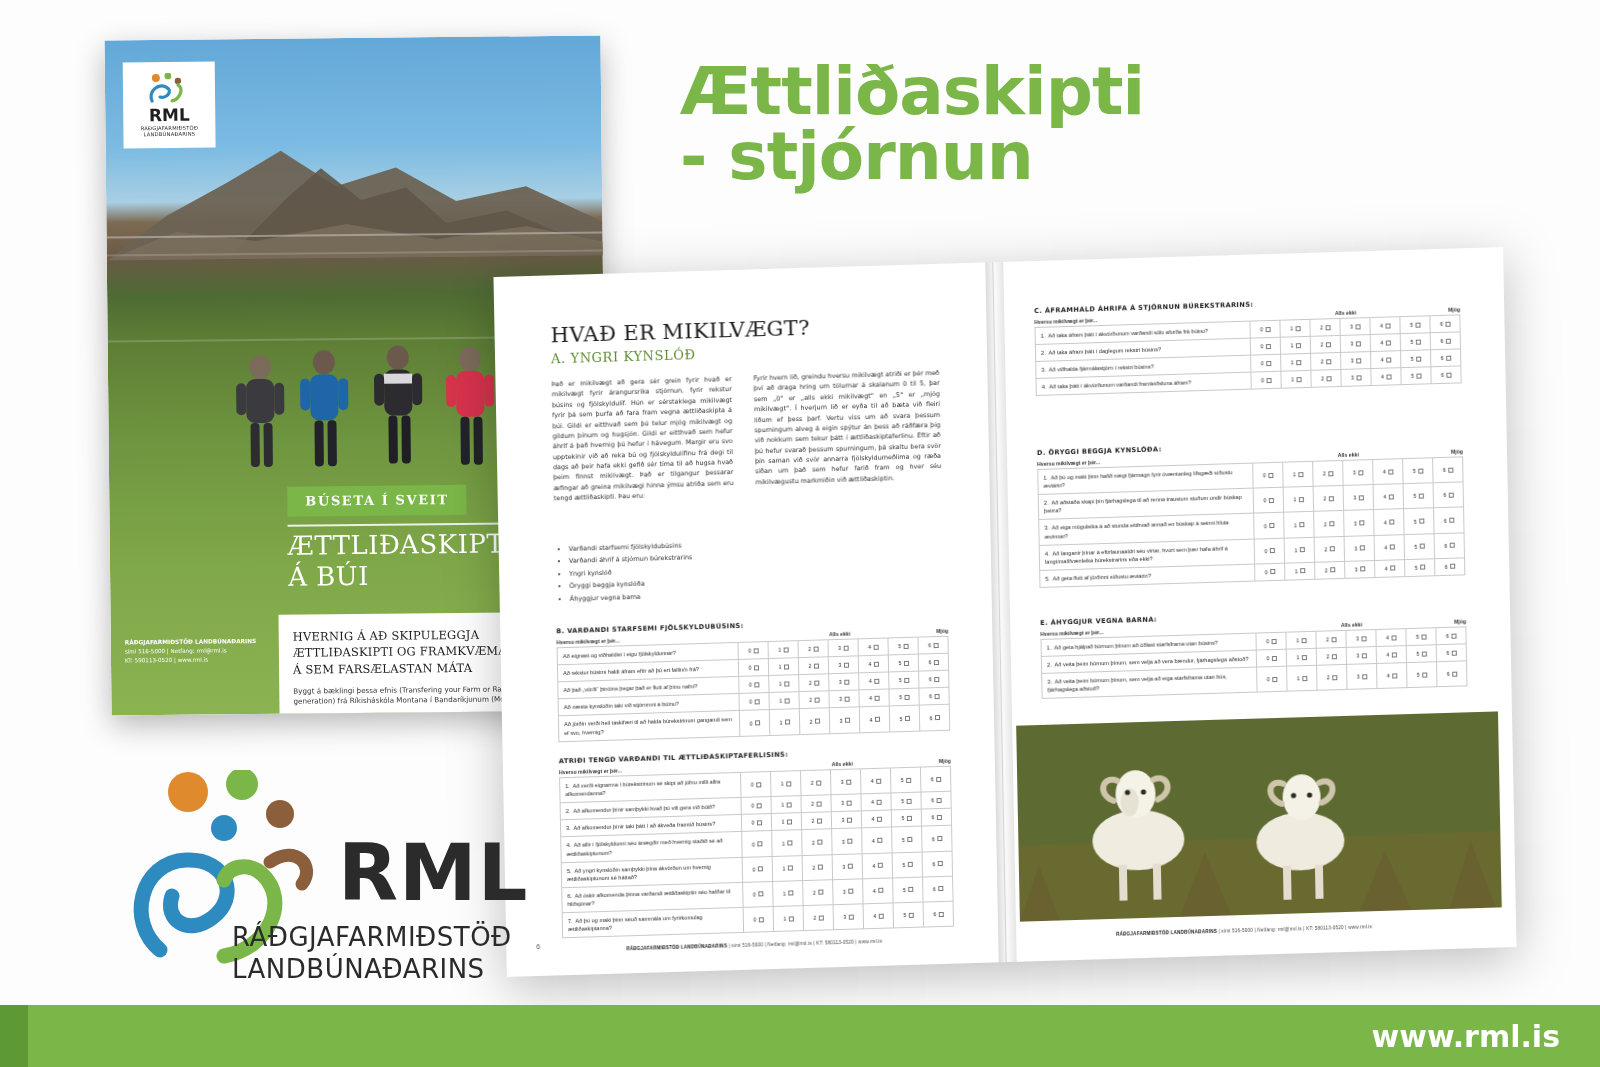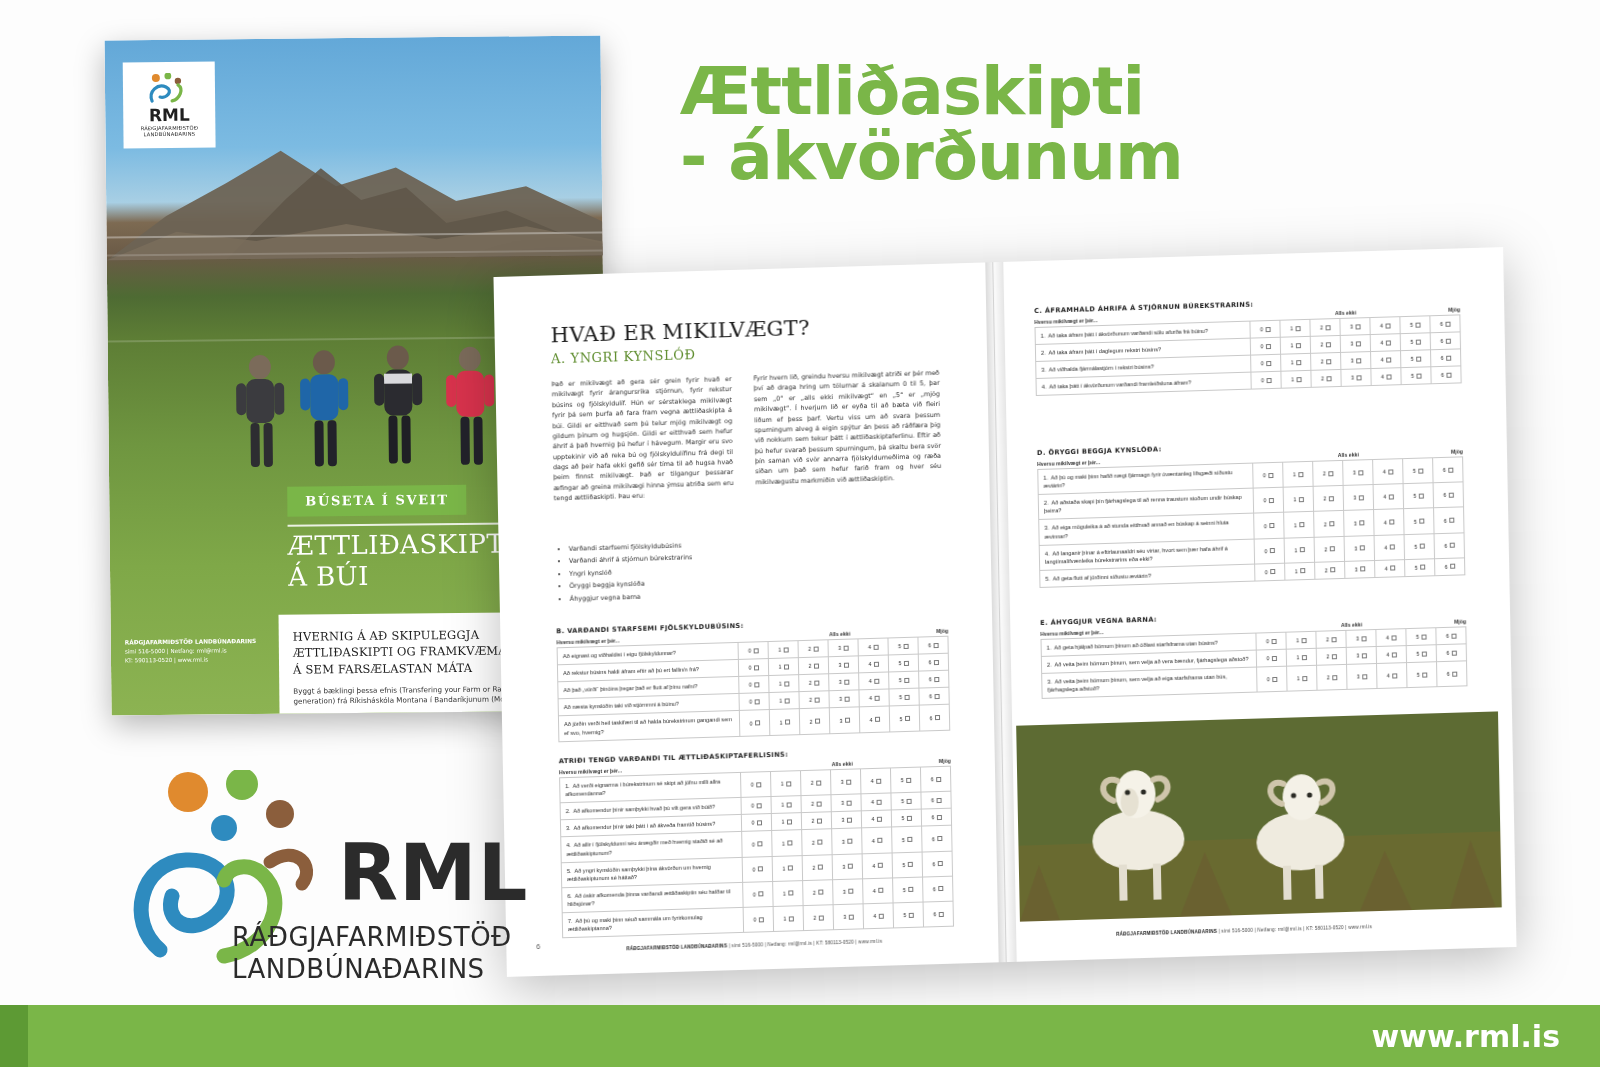--- a/index.html
+++ b/index.html
@@ -255,21 +255,21 @@
     overflow: hidden;
   }
 </style>
 </head>
 <body>
 
 <div id="stage">
 
   <div class="headline">
     <div class="l1">Ættliðaskipti</div>
-    <div class="l2">- ákvörðunum</div>
+    <div class="l2">- stjórnun</div>
   </div>
 
   <div class="cover">
     <div class="cover-photo"></div>
 
     <svg class="mtn-svg" width="496" height="130" viewBox="0 0 496 130">
       <polygon points="0,130 60,86 120,54 175,22 230,58 290,40 350,74 420,60 496,96 496,130" fill="#6d6354" opacity="0.95"></polygon>
       <polygon points="120,130 180,70 215,40 255,72 300,60 340,96 400,84 460,110 496,118 496,130" fill="#5f5749" opacity="0.9"></polygon>
       <polygon points="0,130 70,102 150,112 240,96 330,112 420,100 496,116 496,130" fill="#7a6d5c" opacity="0.85"></polygon>
     </svg>

